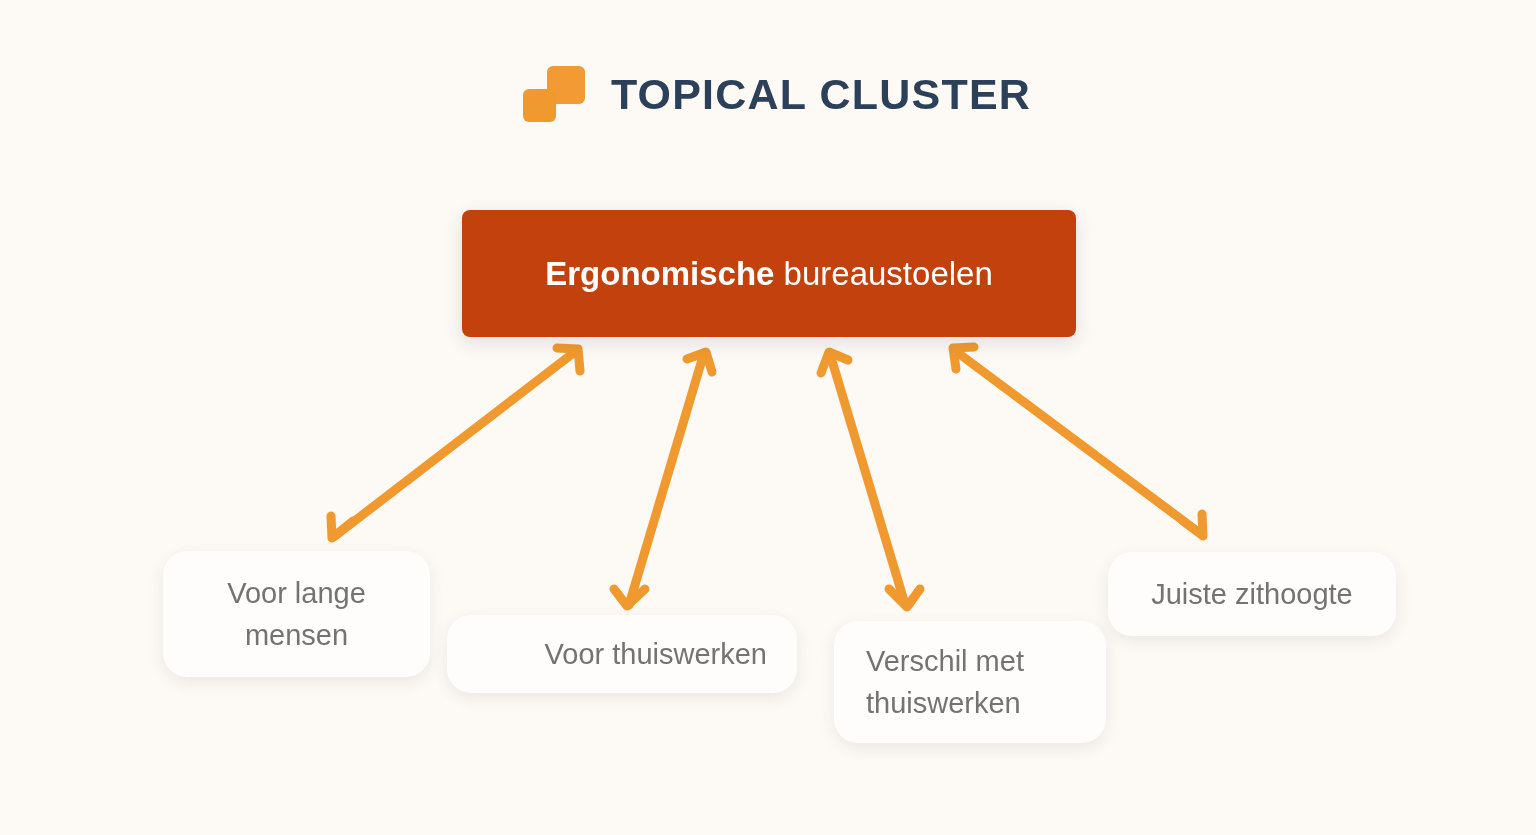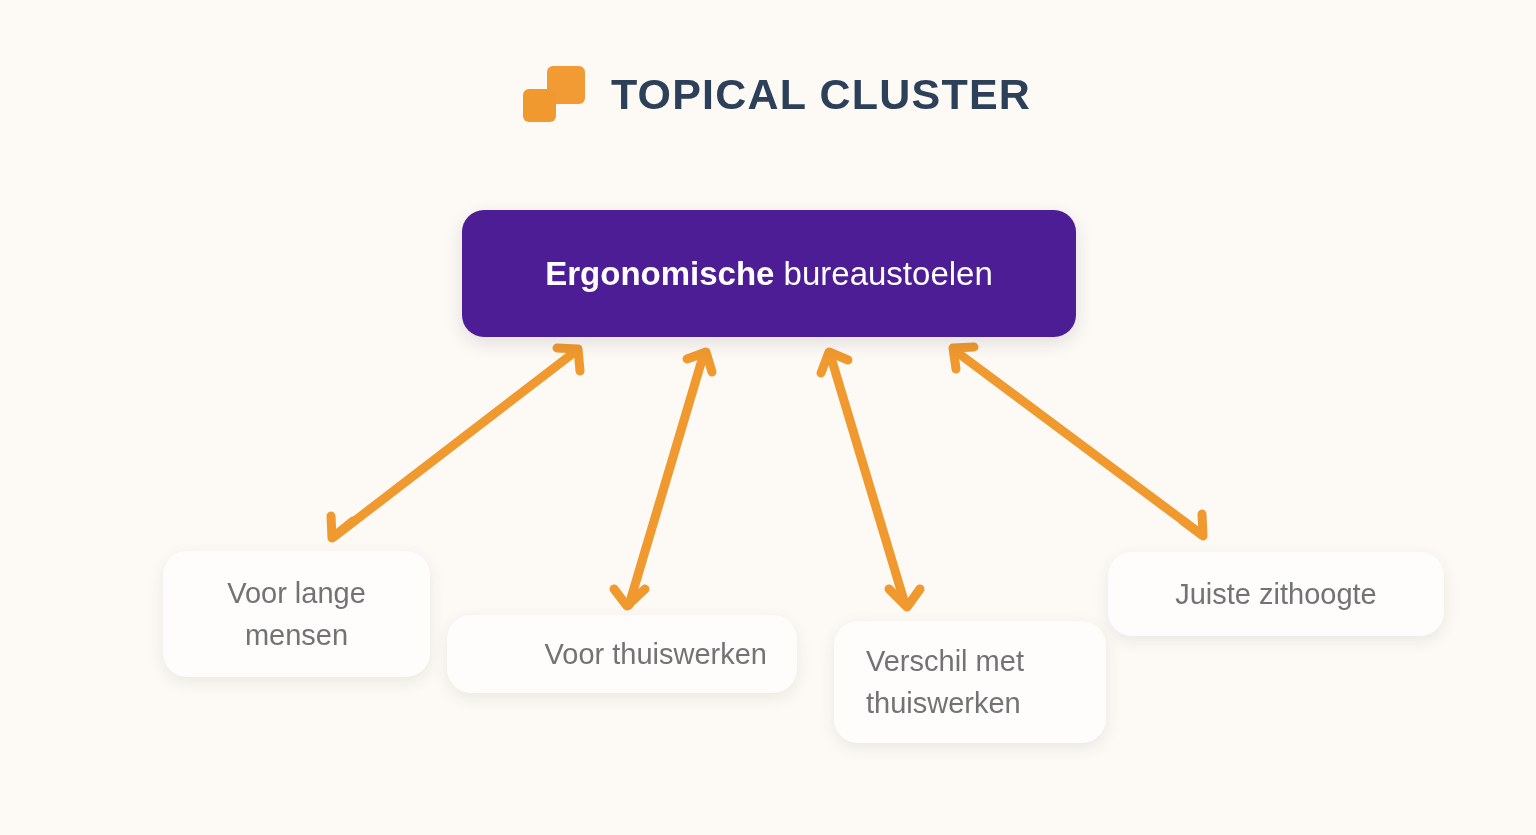--- a/index.html
+++ b/index.html
@@ -74,22 +74,22 @@
     pointer-events: none;
   }
 
   
   .node-root {
     position: absolute;
     left: 462px;
     top: 210px;
     width: 614px;
     height: 127px;
-    background: #4c1d95;
-    border-radius: 22px;
+    background: #c2410c;
+    border-radius: 8px;
     display: flex;
     align-items: center;
     justify-content: center;
     box-shadow: 0 6px 18px rgba(40, 45, 60, 0.13);
     box-sizing: border-box;
     padding: 0 30px;
   }
   .node-root-label {
     font-size: 33px;
     color: #ffffff;
@@ -122,21 +122,21 @@
   #node-lange .label { text-align: center; }
 
   #node-thuis   { left: 447px;  top: 615px; width: 350px; height: 78px;
                   padding: 0 30px; justify-content: center; }
   #node-thuis .label { text-align: right; }
 
   #node-verschil{ left: 834px;  top: 621px; width: 272px; height: 122px;
                   padding: 0 32px; justify-content: center; }
   #node-verschil .label { text-align: left; }
 
-  #node-zithoogte{ left: 1108px; top: 552px; width: 336px; height: 84px;
+  #node-zithoogte{ left: 1108px; top: 552px; width: 288px; height: 84px;
                   padding: 0 30px; justify-content: center; }
   #node-zithoogte .label { text-align: center; }
 </style>
 </head>
 <body>
 
 <div id="canvas">
 
   <div class="brand">
     <div class="brand-logo">

